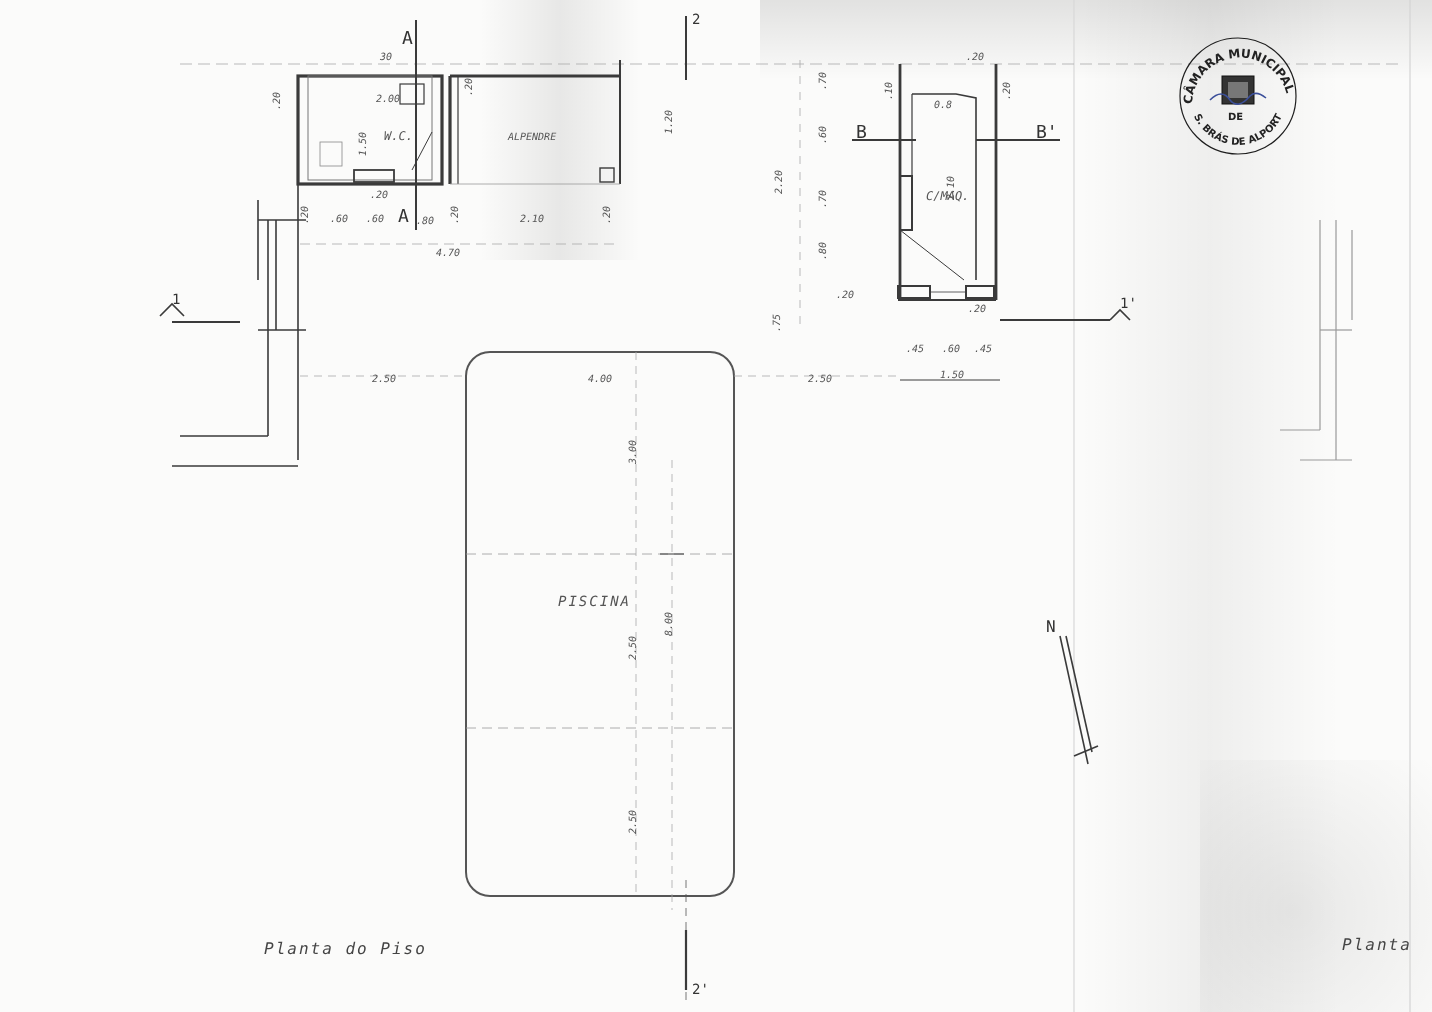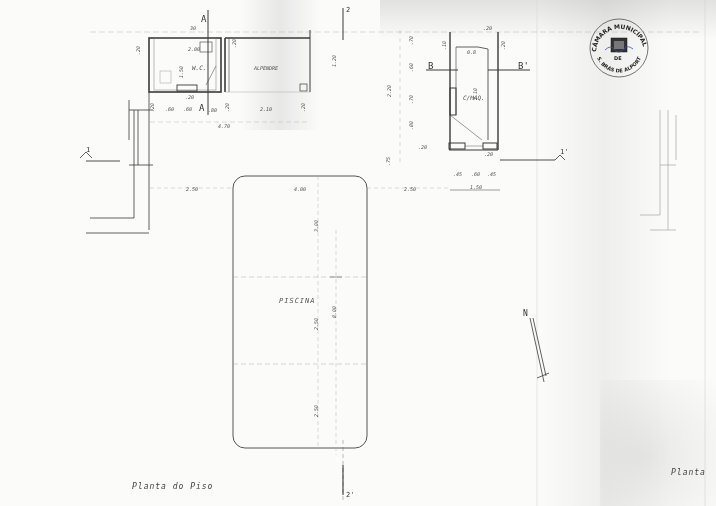--- a/index.html
+++ b/index.html
@@ -190,15 +190,15 @@
       <text class="stamp-text" style="font-size:5px">
         <textPath href="#stampBottom">S. BRÁS DE ALPORTEL</textPath>
       </text>
       <rect x="611" y="38" width="16" height="14" fill="#333" stroke="#111" stroke-width="0.5"></rect>
       <rect x="614" y="41" width="10" height="8" fill="#777"></rect>
       <path d="M605,50 q6,-6 10,0 q4,5 10,-2 q3,-3 8,1" fill="none" stroke="#3b4f9a" stroke-width="0.8"></path>
       <text x="614" y="60" class="stamp-text" style="font-size:5px">DE</text>
     </g>
   </svg>
 
-  <div class="title" style="left:132px;top:482px;">Planta do Piso</div>
+  <div class="title" style="left:132px;top:470px;">Planta do Piso</div>
   <div class="title" style="left:671px;top:468px;">Planta</div>
 </div>
 
 </body></html>

